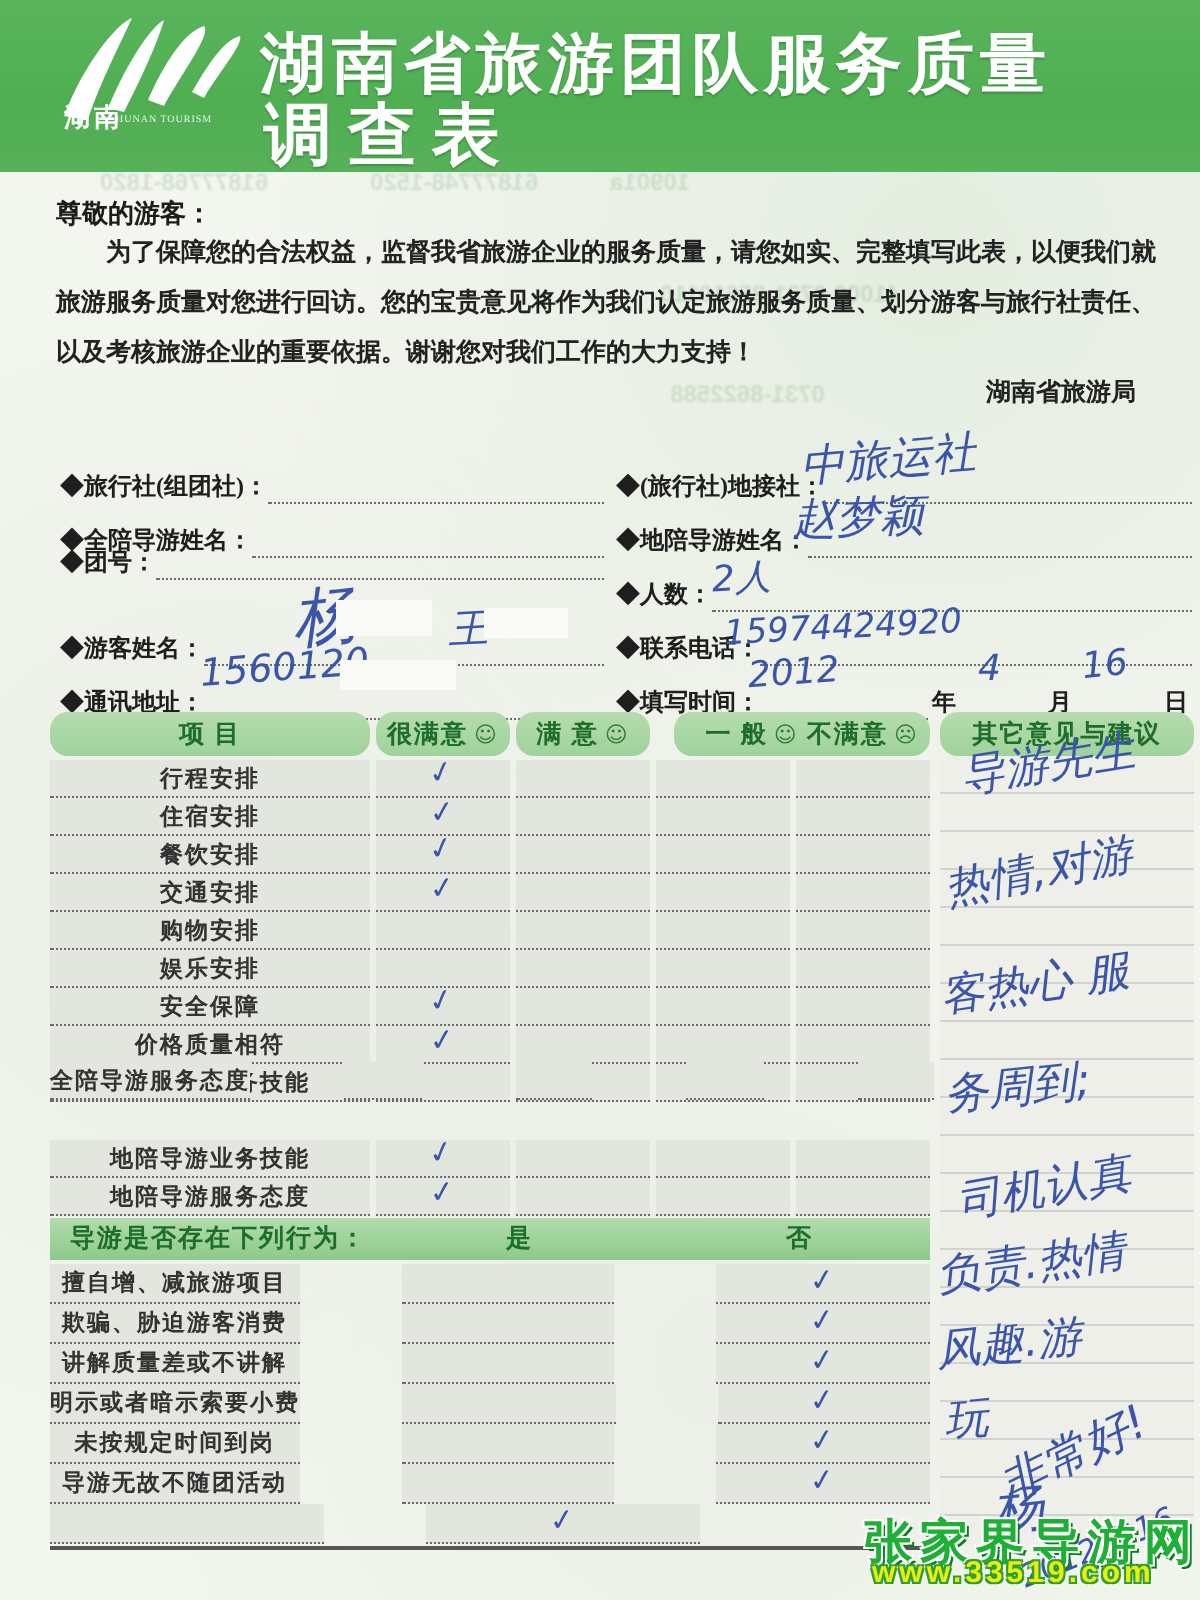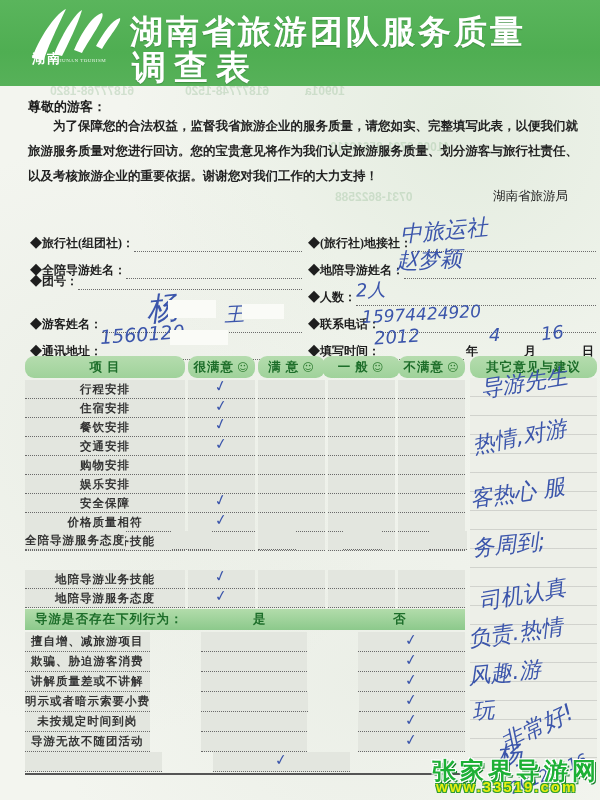--- a/index.html
+++ b/index.html
@@ -19,21 +19,21 @@
   .title2{position:absolute;left:132px;top:45px;color:#fff;font-weight:bold;
     font-size:34px;letter-spacing:8px;text-shadow:0 1px 1px rgba(20,80,25,.35);}
   .logo{position:absolute;left:24px;top:6px;width:108px;height:76px;}
   .logo-cn{position:absolute;left:32px;top:50px;color:#fff;font-size:13px;font-weight:bold;letter-spacing:2px;}
   .logo-en{position:absolute;left:58px;top:58px;color:#eaf6ea;font-size:5px;letter-spacing:.5px;}
 
   
   .salutation{position:absolute;left:28px;top:98px;font-size:13px;font-weight:bold;color:#1c1c1c;}
   .paragraph{position:absolute;left:28px;top:114px;width:557px;font-size:12.5px;line-height:25px;
     text-indent:2em;font-weight:bold;color:#222;}
-  .signoff{position:absolute;right:32px;top:188px;font-size:12.5px;font-weight:normal;color:#222;}
+  .signoff{position:absolute;right:32px;top:188px;font-size:12.5px;font-weight:bold;color:#222;}
 
   
   .frow{position:absolute;display:flex;align-items:flex-end;height:20px;}
   .flabel{font-size:12px;font-weight:bold;color:#1e1e1e;white-space:nowrap;}
   .fline{flex:1;border-bottom:1px dotted #6c6c6c;height:15px;}
   .funit{font-size:12px;font-weight:bold;color:#1e1e1e;padding:0 2px;}
 
   
   .hw{position:absolute;color:#3b55ab;font-family:"DejaVu Sans",sans-serif;font-style:italic;
     white-space:nowrap;line-height:1;}
@@ -173,21 +173,21 @@
       <span>项  目</span>
     </div>
   <div class="thead-cell" style="left:188px;width:67px;">
       <span>很满意</span>
       <span class="face">☺</span>
     </div>
   <div class="thead-cell" style="left:258px;width:67px;">
       <span>满 意</span>
       <span class="face">☺</span>
     </div>
-  <div class="thead-cell" style="left:322px;width:78px;">
+  <div class="thead-cell" style="left:337px;width:78px;">
       <span>一 般</span>
       <span class="face">☺</span>
     </div>
   <div class="thead-cell" style="left:398px;width:67px;">
       <span>不满意</span>
       <span class="face">☹</span>
     </div>
   <div class="thead-cell" style="left:470px;width:127px;">
       <span>其它意见与建议</span>
     </div>

